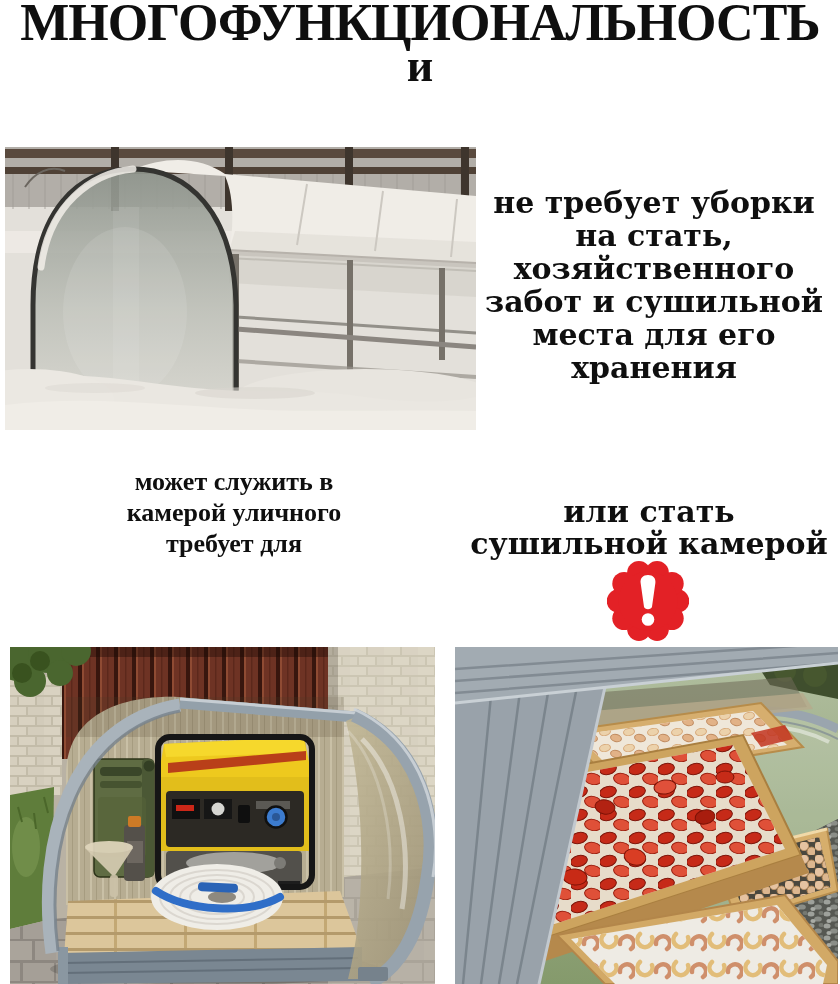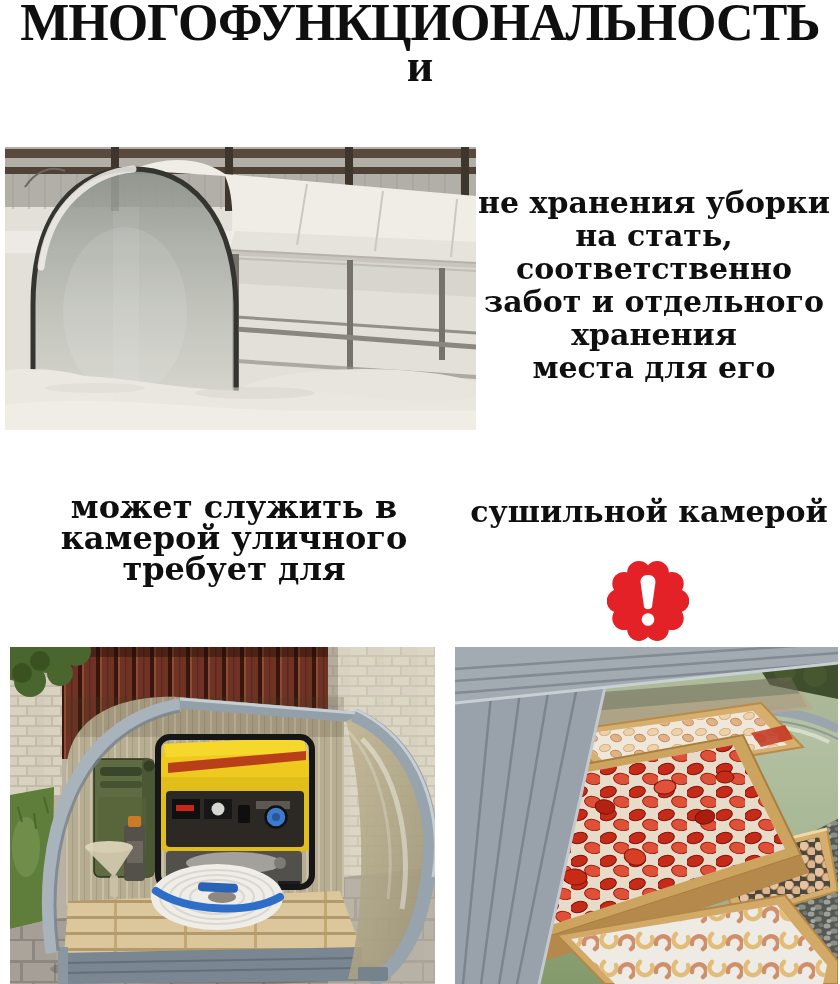--- a/index.html
+++ b/index.html
@@ -5,21 +5,21 @@
   html,body{margin:0;padding:0;background:#ffffff;}
   .page{position:relative;width:840px;height:984px;background:#ffffff;overflow:hidden;
         font-family:"DejaVu Serif","Liberation Serif",serif;color:#0f0f0f;}
   .title-block{position:absolute;top:0;left:0;width:840px;text-align:center;font-weight:700;
                font-family:"Liberation Serif",serif;}
   .t1,.t3{font-size:52px;line-height:46px;letter-spacing:-1px;white-space:nowrap;}
   .t2{font-size:46px;line-height:40px;}
   .txt{position:absolute;font-weight:700;text-align:center;}
   .txt div{white-space:nowrap;}
   .txt-winter{left:468px;top:186px;width:372px;font-size:30px;line-height:33px;}
-  .txt-storage{left:48px;top:492px;width:372px;font-size:32px;line-height:31px;}
+  .txt-storage{left:48px;top:466px;width:372px;font-size:26px;line-height:31px;font-family:Liberation Serif, serif;}
   .txt-drying{left:460px;top:496px;width:378px;font-size:30px;line-height:32px;}
   figure{margin:0;padding:0;position:absolute;}
   .ph-snow{left:5px;top:147px;width:471px;height:283px;}
   .ph-gen{left:10px;top:647px;width:425px;height:337px;}
   .ph-dry{left:455px;top:647px;width:383px;height:337px;}
   .badge{position:absolute;left:607px;top:560px;width:82px;height:82px;}
   svg{display:block;width:100%;height:100%;}
 </style>
 </head>
 <body>
@@ -84,35 +84,36 @@
         <path d="M0,236 C60,220 120,234 180,240 C250,248 300,240 360,250 C420,258 450,254 471,250 L471,283 L0,283 Z" fill="#eae7e1"></path>
         <ellipse cx="24" cy="252" rx="85" ry="30" fill="#ebe8e2"></ellipse>
         <path d="M0,258 C80,248 160,258 240,262 C320,266 400,262 471,264 L471,283 L0,283 Z" fill="#f0ede7"></path>
         <ellipse cx="250" cy="246" rx="60" ry="6" fill="#d9d5cf" opacity="0.6"></ellipse>
         <ellipse cx="90" cy="241" rx="50" ry="5" fill="#dcd8d2" opacity="0.5"></ellipse>
       </g>
     </svg>
   </figure>
 
   <div class="txt txt-winter">
-    <div>не хранения уборки</div>
+    <div>не требует уборки</div>
     <div>на стать,</div>
-    <div>соответственно</div>
-    <div>забот и отдельного</div>
+    <div>хозяйственного</div>
+    <div>забот и сушильной</div>
+    <div>места для его</div>
     <div>хранения</div>
-    <div>места для его</div>
   </div>
 
   <div class="txt txt-storage">
     <div>может служить в</div>
     <div>камерой уличного</div>
     <div>требует для</div>
   </div>
 
   <div class="txt txt-drying">
+    <div>или стать</div>
     <div>сушильной камерой</div>
   </div>
 
   <div class="badge" aria-label="!">
     <svg viewBox="0 0 82 82">
       <g fill="#e32126">
         <circle cx="70.5" cy="41" r="11.8"></circle>
           <circle cx="64.9" cy="58.3" r="11.8"></circle>
         <circle cx="50.1" cy="69.1" r="11.8"></circle>
           <circle cx="31.9" cy="69.1" r="11.8"></circle>

